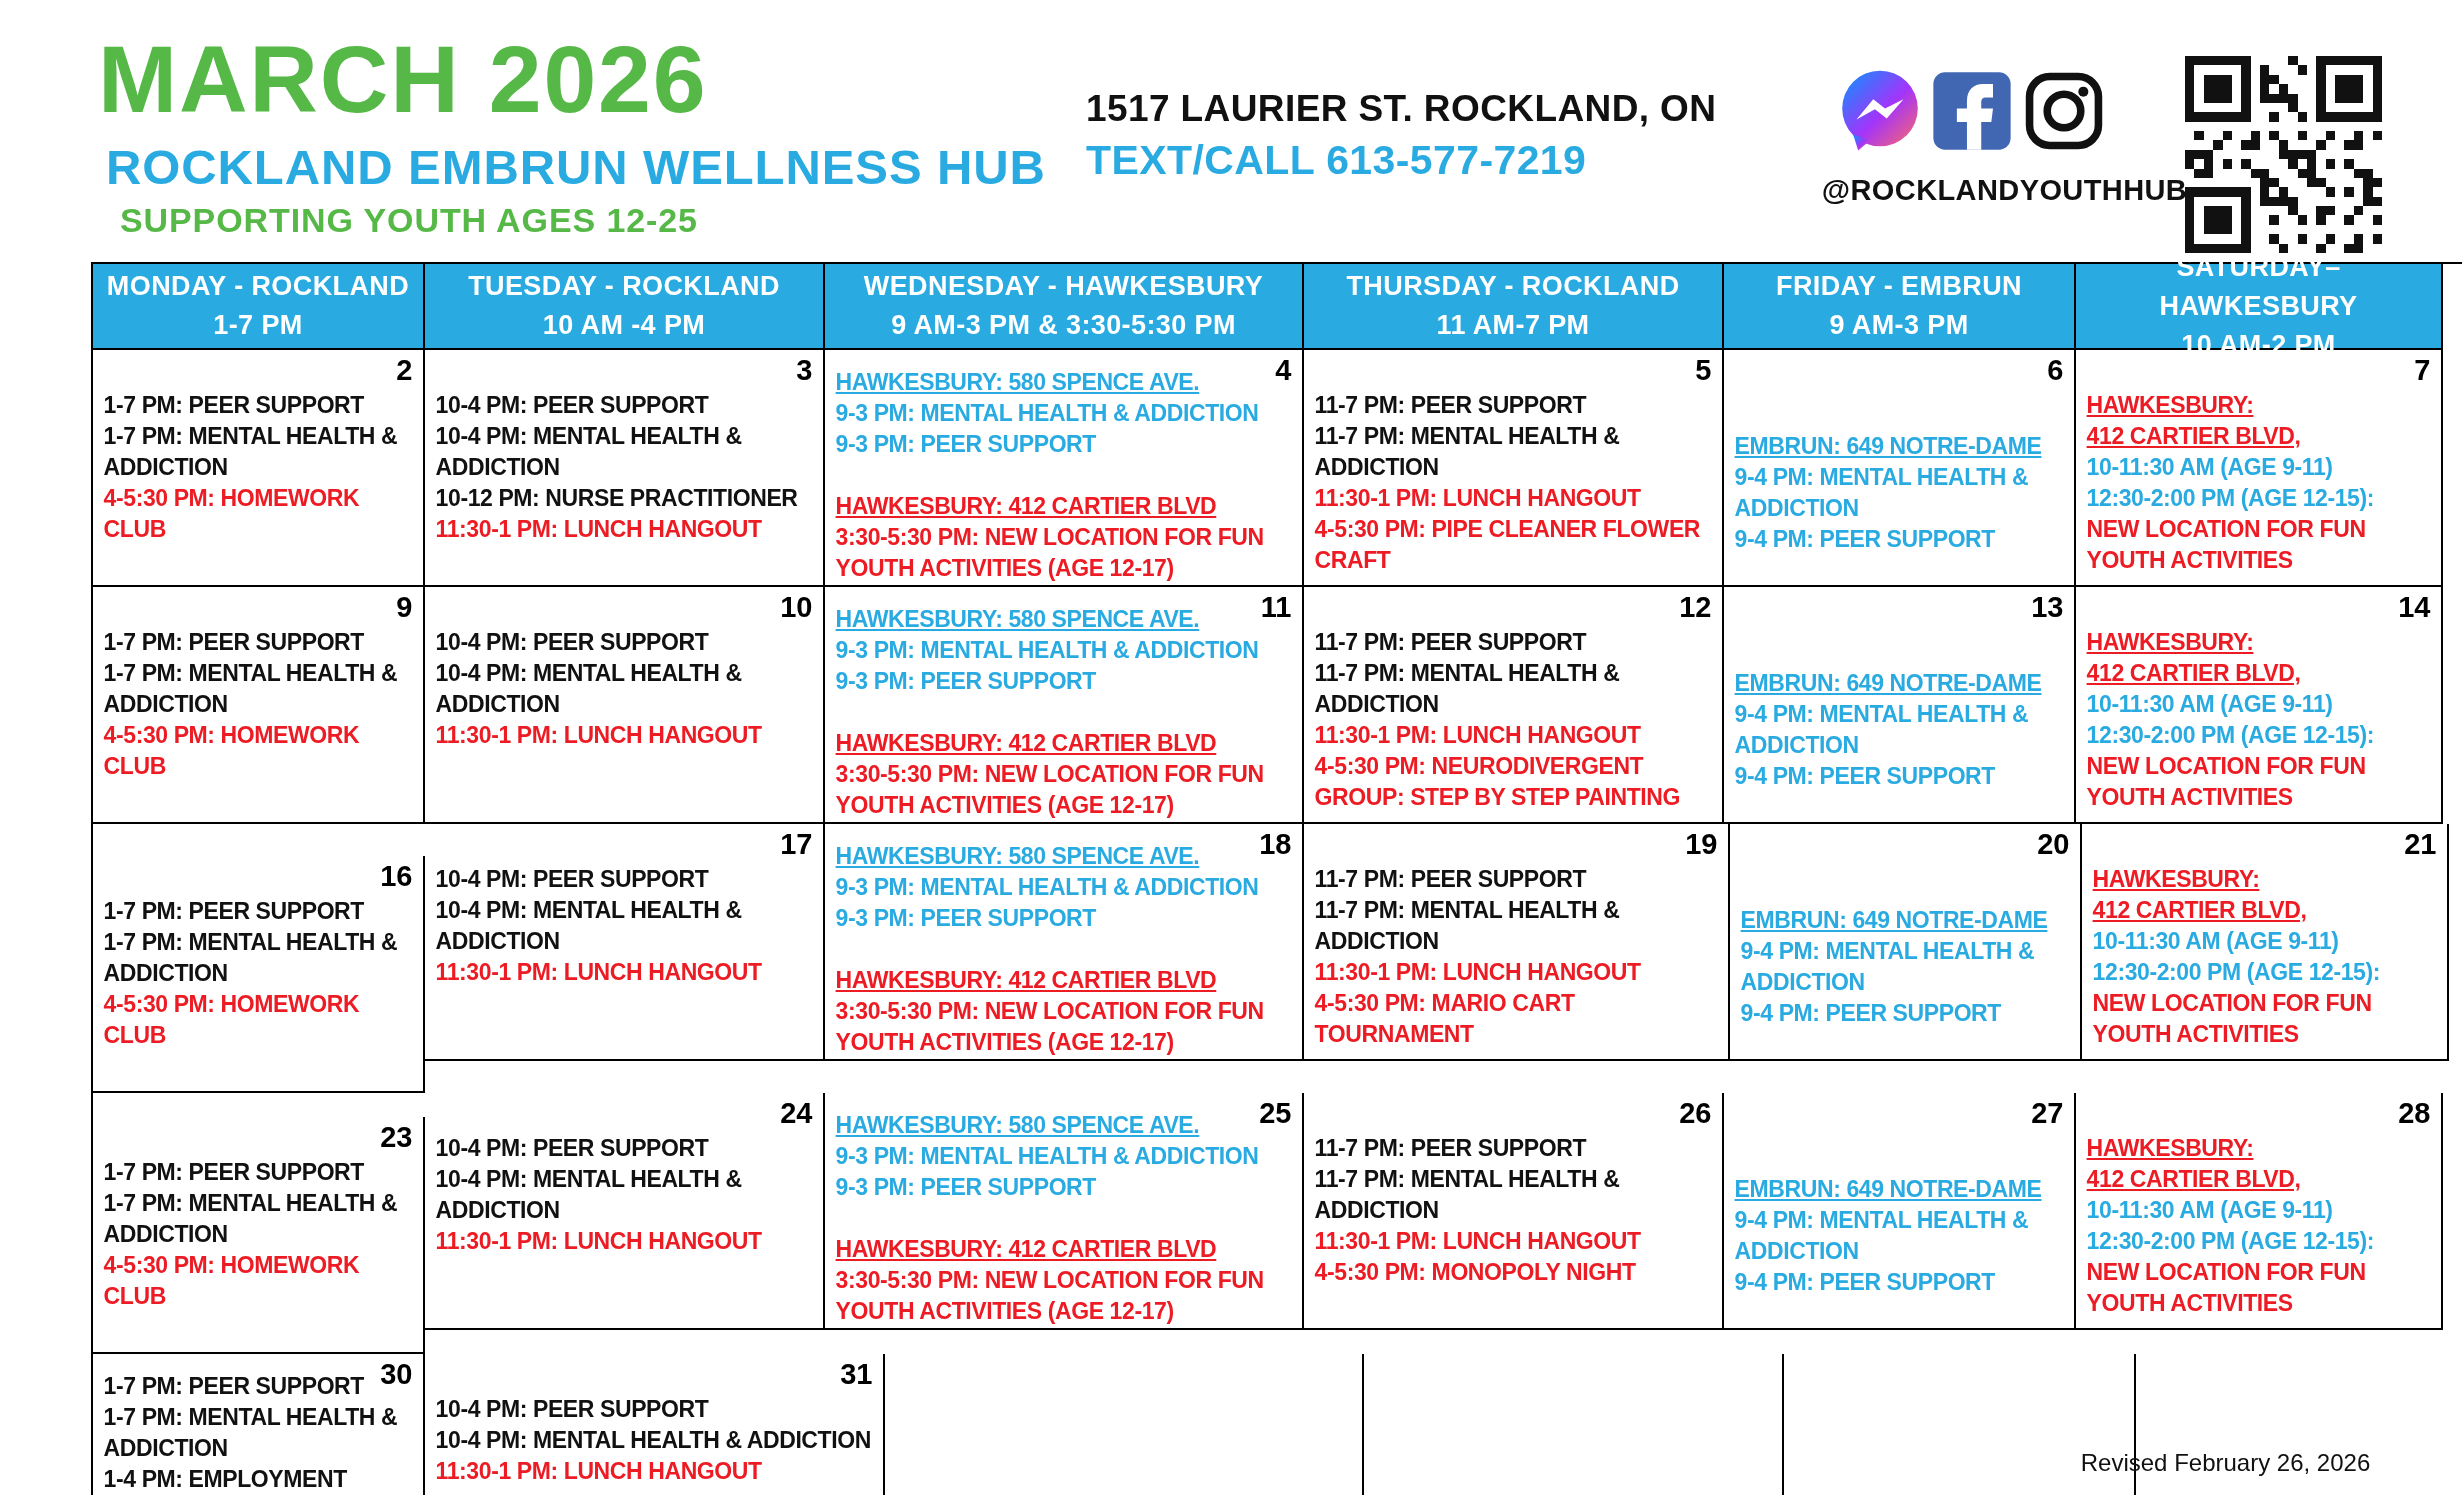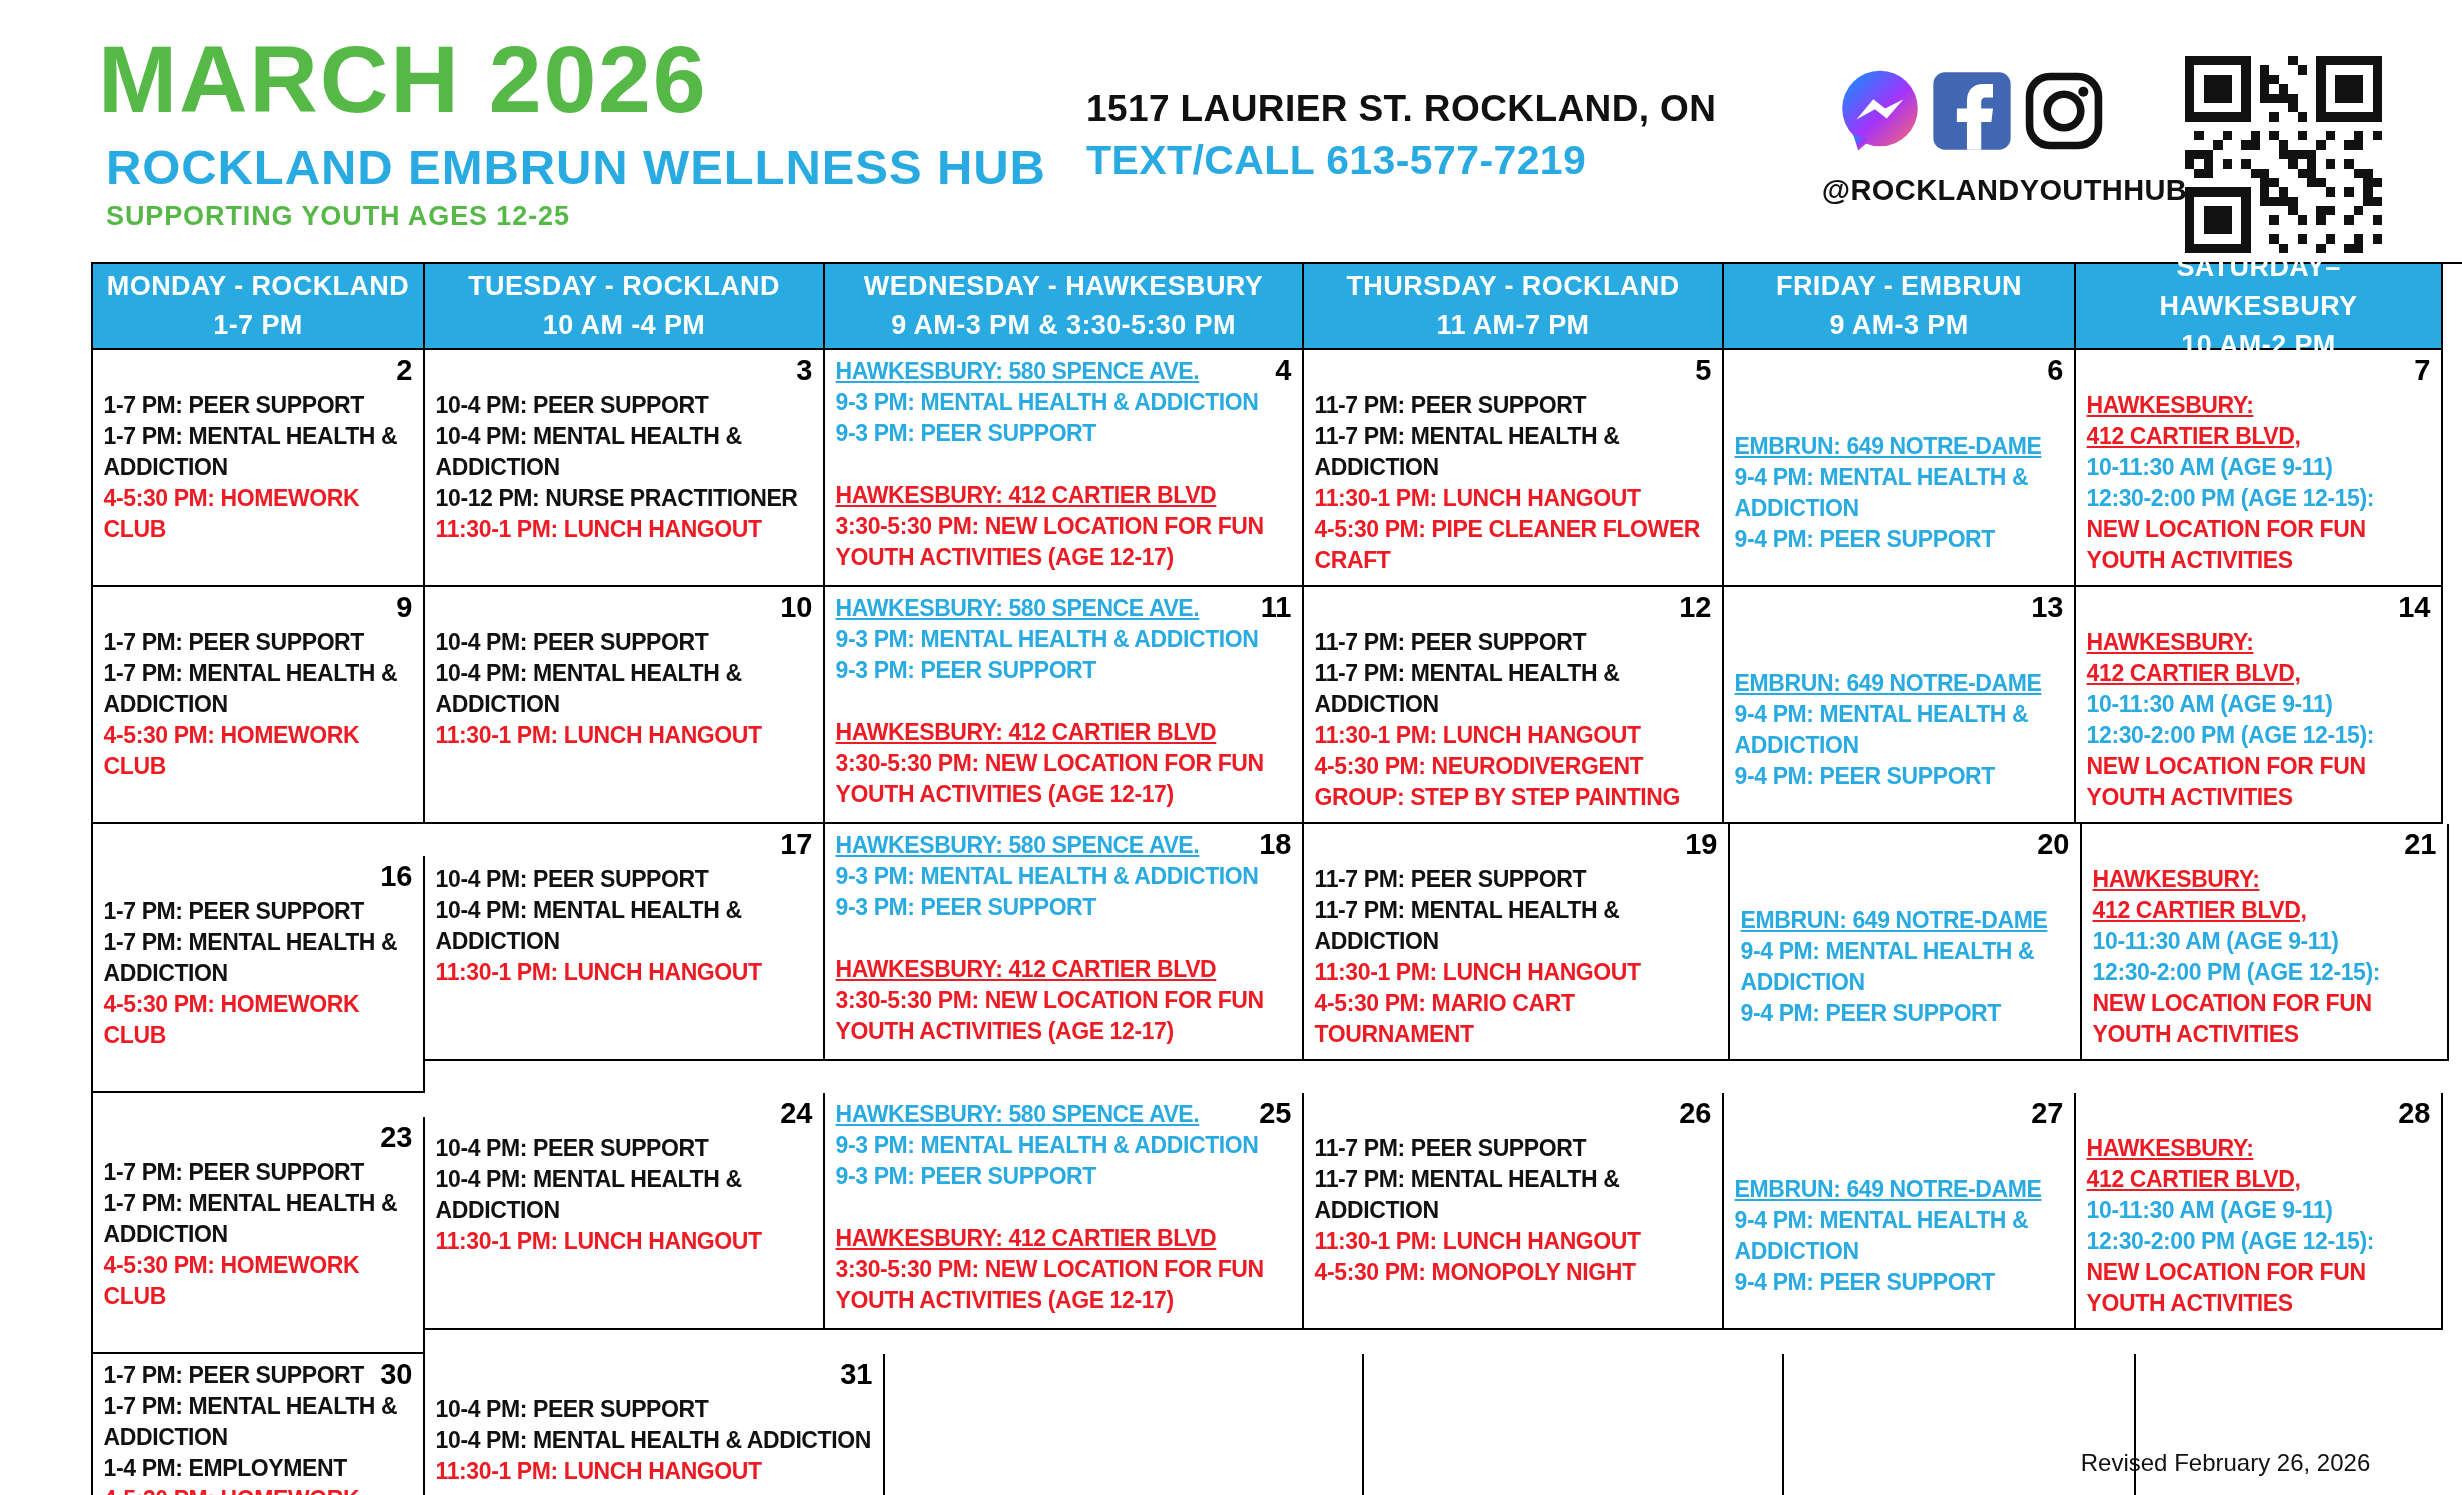--- a/index.html
+++ b/index.html
@@ -11,40 +11,40 @@
   }
   *{box-sizing:border-box}
   html,body{margin:0;padding:0;background:#fff}
   body{
     width:2462px;height:1495px;position:relative;overflow:hidden;
     font-family:"Liberation Sans",sans-serif;font-weight:bold;color:var(--ink);
   }
   
   .month{position:absolute;left:98px;top:24.6px;font-size:95px;letter-spacing:1.8px;color:var(--green);white-space:nowrap}
   .org{position:absolute;left:106px;top:139px;font-size:49px;letter-spacing:0.9px;color:var(--blue);white-space:nowrap}
-  .sub{position:absolute;left:106px;top:201px;font-size:27px;letter-spacing:0.9px;color:var(--green);white-space:nowrap}
+  .sub{position:absolute;left:120px;top:201px;font-size:34px;letter-spacing:0.9px;color:var(--green);white-space:nowrap}
   .addr{position:absolute;left:1086px;top:88px;font-size:37px;letter-spacing:0.4px;color:var(--ink);white-space:nowrap}
   .phone{position:absolute;left:1086px;top:137px;font-size:41px;letter-spacing:0.4px;color:var(--blue);white-space:nowrap}
   .social{position:absolute;left:1838px;top:69px;display:flex;gap:8px}
   .social svg{display:block}
   .handle{position:absolute;left:1820px;top:174px;width:369px;text-align:center;font-size:29px;letter-spacing:0.4px;color:var(--ink);white-space:nowrap}
   .qr{position:absolute;left:2185px;top:56px;width:197px;height:197px;background:#fff}
   
   .cal{position:absolute;left:91px;top:262px;border-top:2.6px solid #000;border-left:2.6px solid #000}
   .row{display:flex}
   .cell{border-right:2.6px solid #000;border-bottom:2.6px solid #000;position:relative;background:#fff}
   .hcell{
     background:var(--header-bg);color:#fff;display:flex;flex-direction:column;
     justify-content:center;align-items:center;text-align:center;
     font-size:27px;line-height:39px;letter-spacing:0.4px;height:86px;
   }
   .daynum{position:absolute;top:4.4px;right:10.6px;font-size:29px;color:#000;line-height:32px}
   .content{padding:0 7px 0 10.6px;font-size:23px;line-height:31px;letter-spacing:-0.4px}
   .content.std{padding-top:40px}
-  .content.top{padding-top:6px}
+  .content.top{padding-top:17px}
   .content.fri{padding-top:81px}
   .t-black{color:var(--ink)}
   .t-red{color:var(--red)}
   .t-blue{color:var(--blue)}
   .u{text-decoration:underline}
   .spacer{height:31px}
   .revised{position:absolute;left:2023px;top:1449px;width:405px;text-align:center;font-size:24px;font-weight:normal;color:#111}
 </style>
 </head>
 <body>

